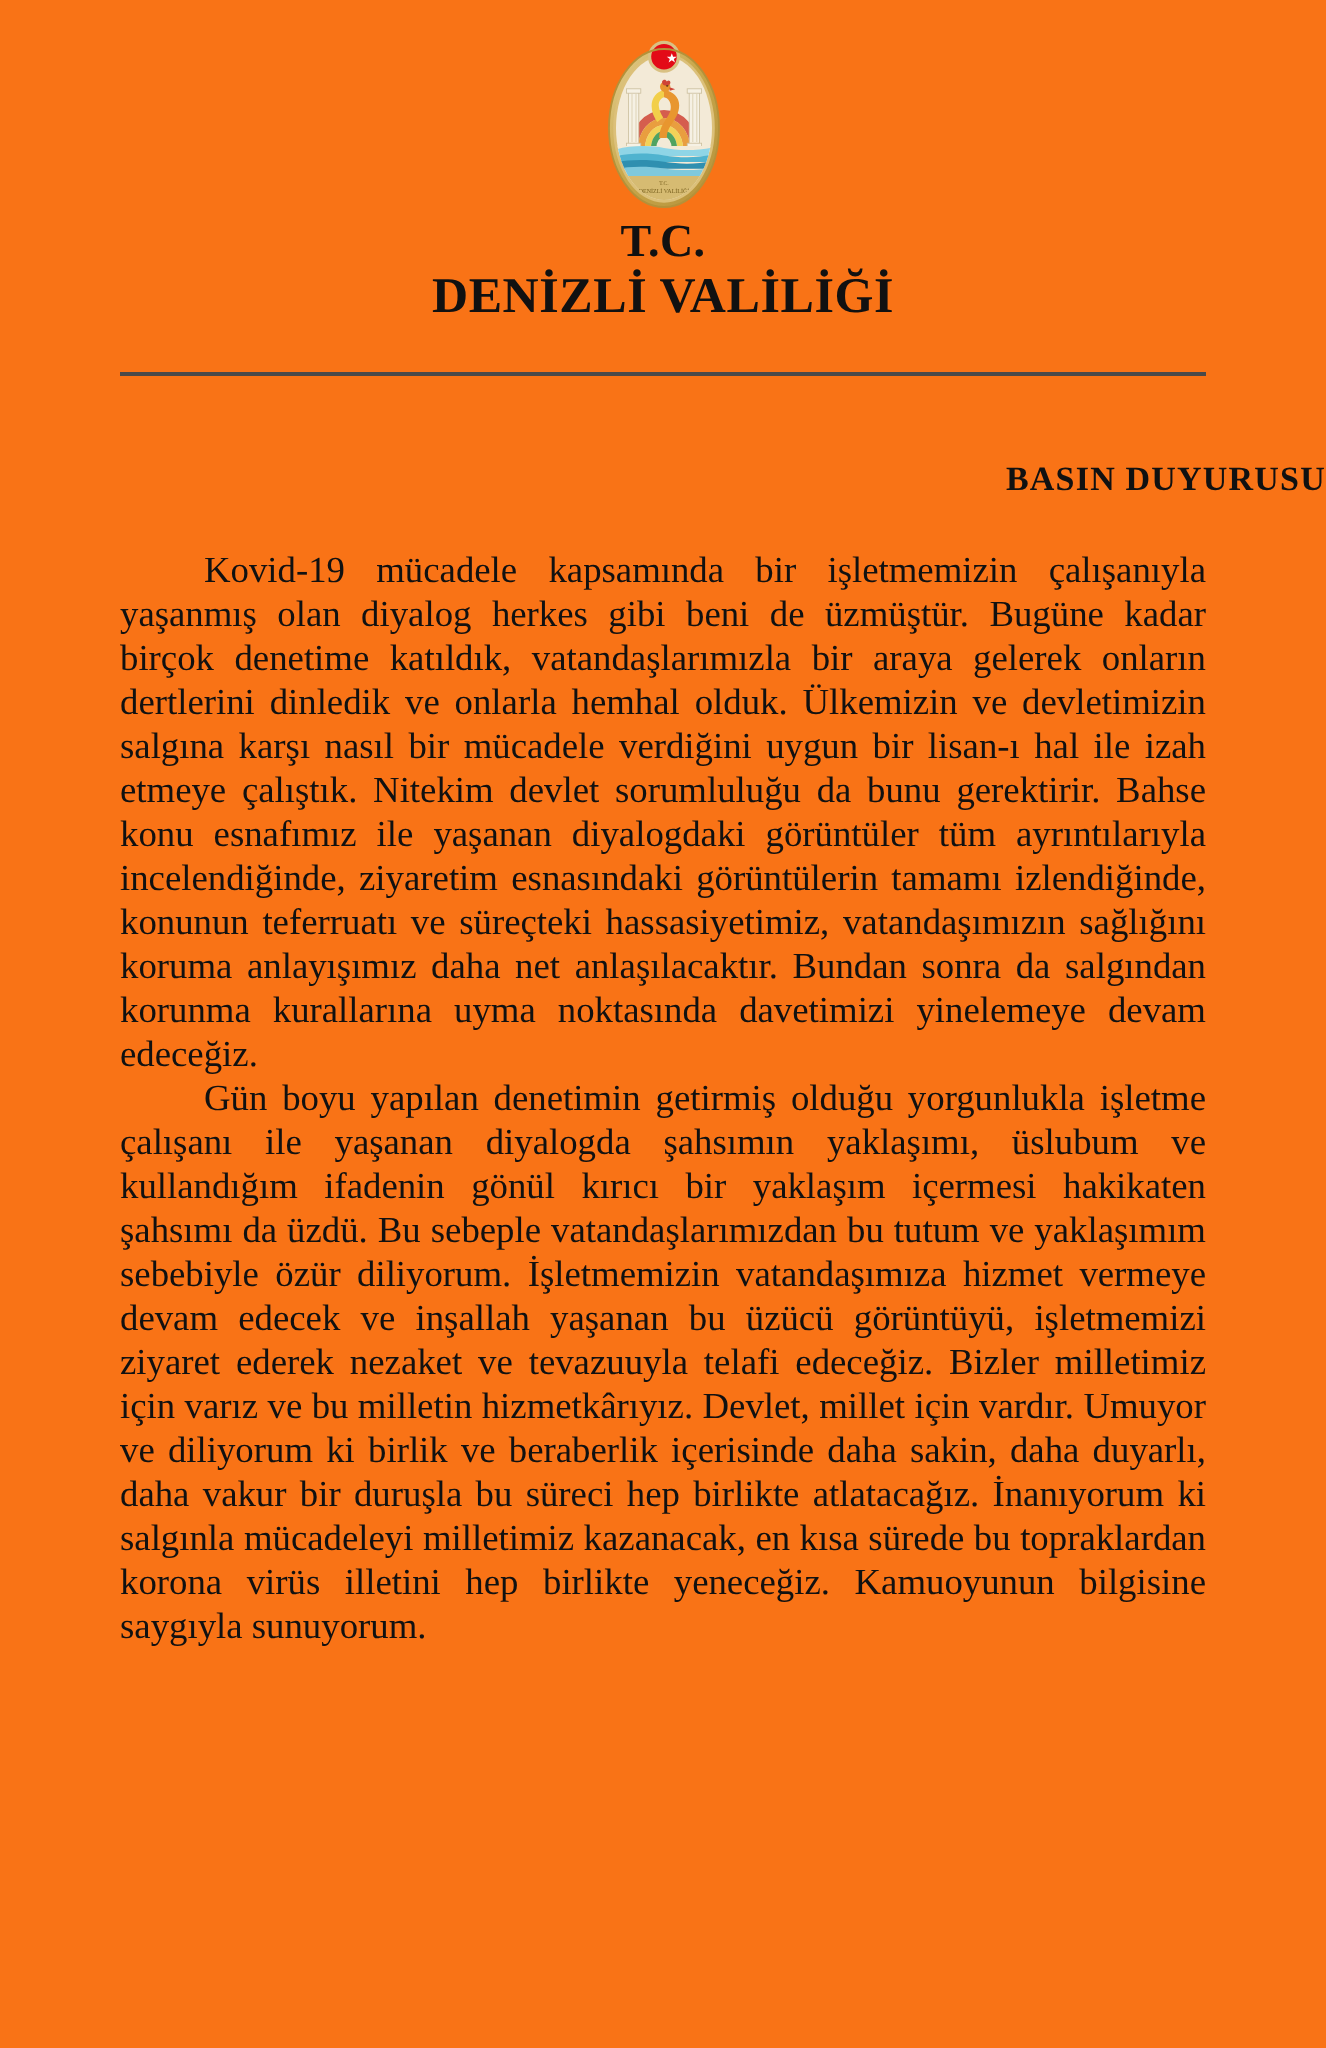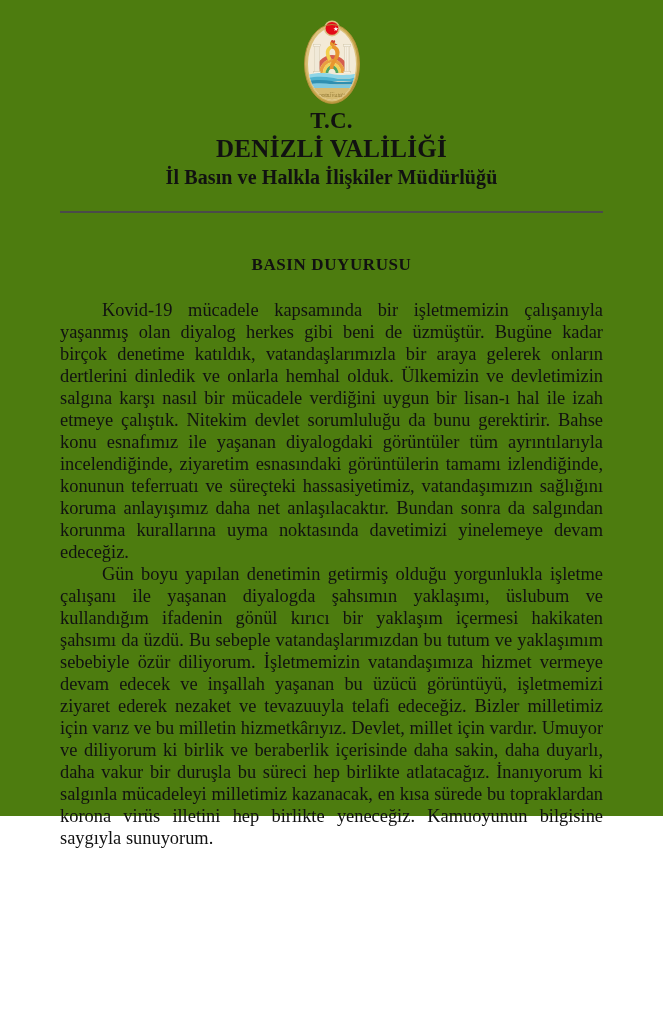--- a/index.html
+++ b/index.html
@@ -12,24 +12,24 @@
     width: 663px;
     height: 1024px;
     overflow: hidden;
     font-family: "Liberation Serif", "DejaVu Serif", serif;
     color: #111111;
     position: relative;
   }
 
   .page {
     width: 663px;
-    height: 816px;
+    height: 1024px;
     box-sizing: border-box;
     position: relative;
-    background: #4d7c0f;
+    background: #f97316;
   }
 
   
   .emblem-wrap {
     width: 100%;
     padding-top: 12px;
     display: flex;
     justify-content: center;
     align-items: flex-start;
   }
@@ -67,21 +67,21 @@
   .divider {
     margin: 23px auto 0 auto;
     width: 543px;
     height: 2px;
     background: #4a4a4a;
     border: 0;
   }
 
   
   .doc-title {
-    text-align: center;
+    text-align: right;
     font-size: 17px;
     font-weight: bold;
     letter-spacing: 0.6px;
     margin-top: 42px;
   }
 
   
   .body-block {
     margin: 0 auto;
     width: 543px;
@@ -173,21 +173,20 @@
         <path d="M32.6 11.6 A4.8 4.8 0 1 0 32.6 21.2 A3.9 3.9 0 1 1 32.6 11.6 Z" fill="#ffffff"></path>
         <path d="M34.9 14.6 L35.55 16.35 L37.4 16.35 L35.9 17.45 L36.5 19.2 L34.9 18.1 L33.3 19.2 L33.9 17.45 L32.4 16.35 L34.25 16.35 Z" fill="#ffffff"></path>
       </g>
       <ellipse cx="31" cy="52" rx="27.5" ry="39.5" fill="none" stroke="#b4913a" stroke-width="0.9"></ellipse>
     </svg>
   </div>
 
   <div class="header-block">
     <div class="hdr-tc">T.C.</div>
     <div class="hdr-valilik">DENİZLİ VALİLİĞİ</div>
-    <div class="hdr-mudurluk">İl Basın ve Halkla İlişkiler Müdürlüğü</div>
   </div>
 
   <hr class="divider">
 
   <div class="doc-title">BASIN DUYURUSU</div>
 
   <div class="body-block">
     <p class="para">Kovid-19 mücadele kapsamında bir işletmemizin çalışanıyla yaşanmış olan diyalog herkes gibi beni de üzmüştür. Bugüne kadar birçok denetime katıldık, vatandaşlarımızla bir araya gelerek onların dertlerini dinledik ve onlarla hemhal olduk. Ülkemizin ve devletimizin salgına karşı nasıl bir mücadele verdiğini uygun bir lisan-ı hal ile izah etmeye çalıştık. Nitekim devlet sorumluluğu da bunu gerektirir. Bahse konu esnafımız ile yaşanan diyalogdaki görüntüler tüm ayrıntılarıyla incelendiğinde, ziyaretim esnasındaki görüntülerin tamamı izlendiğinde, konunun teferruatı ve süreçteki hassasiyetimiz, vatandaşımızın sağlığını koruma anlayışımız daha net anlaşılacaktır. Bundan sonra da salgından korunma kurallarına uyma noktasında davetimizi yinelemeye devam edeceğiz.</p>
     <p class="para">Gün boyu yapılan denetimin getirmiş olduğu yorgunlukla işletme çalışanı ile yaşanan diyalogda şahsımın yaklaşımı, üslubum ve kullandığım ifadenin gönül kırıcı bir yaklaşım içermesi hakikaten şahsımı da üzdü. Bu sebeple vatandaşlarımızdan bu tutum ve yaklaşımım sebebiyle özür diliyorum. İşletmemizin vatandaşımıza hizmet vermeye devam edecek ve inşallah yaşanan bu üzücü görüntüyü, işletmemizi ziyaret ederek nezaket ve tevazuuyla telafi edeceğiz. Bizler milletimiz için varız ve bu milletin hizmetkârıyız. Devlet, millet için vardır. Umuyor ve diliyorum ki birlik ve beraberlik içerisinde daha sakin, daha duyarlı, daha vakur bir duruşla bu süreci hep birlikte atlatacağız. İnanıyorum ki salgınla mücadeleyi milletimiz kazanacak, en kısa sürede bu topraklardan korona virüs illetini hep birlikte yeneceğiz. Kamuoyunun bilgisine saygıyla sunuyorum.</p>
   </div>

